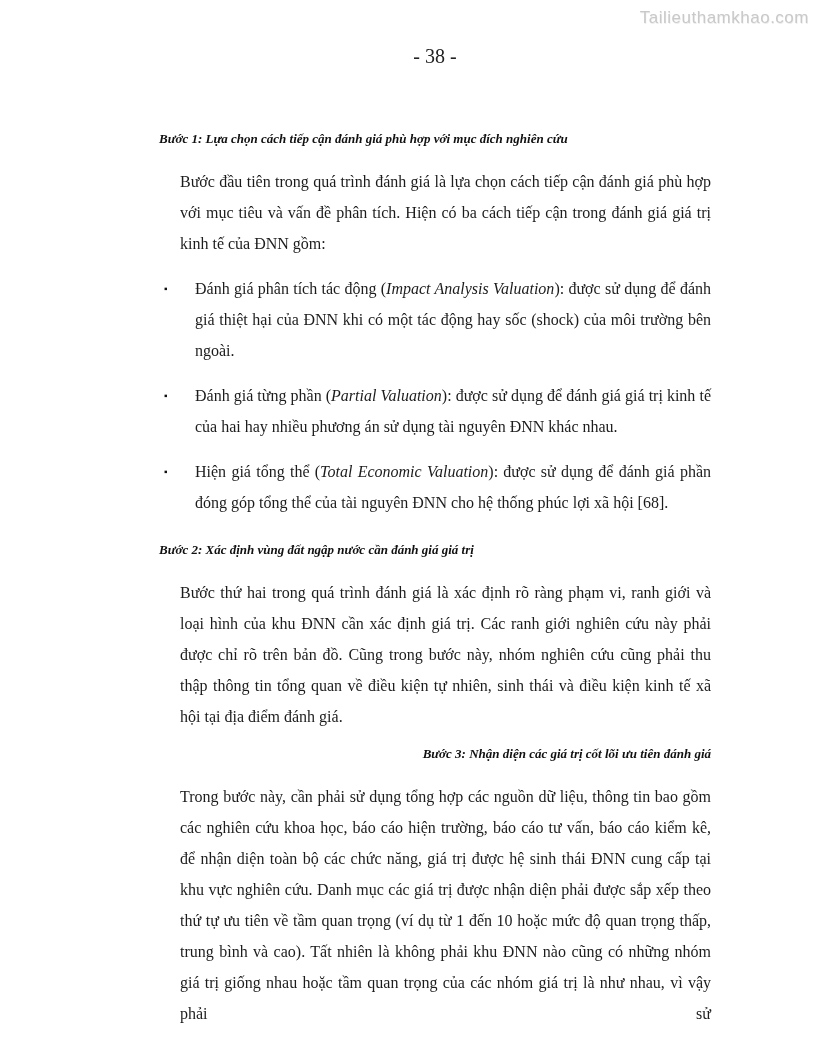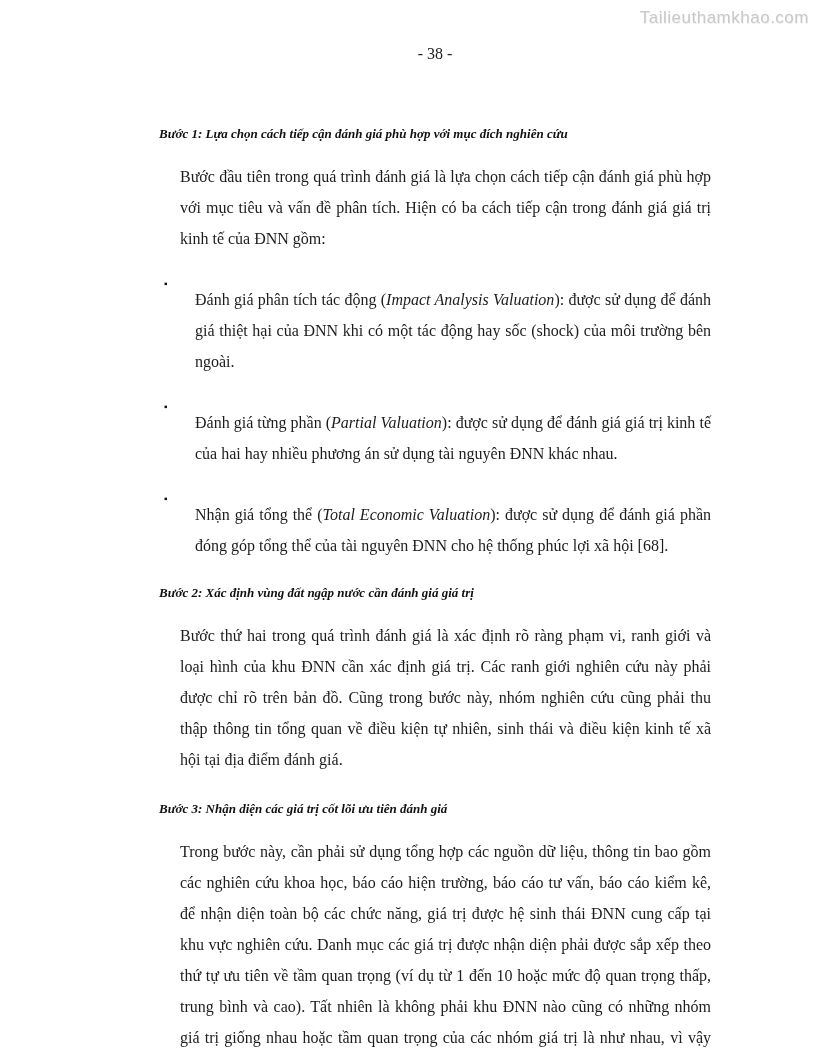--- a/index.html
+++ b/index.html
@@ -20,33 +20,33 @@
     right: 7px;
     font-family: "Liberation Sans", "DejaVu Sans", sans-serif;
     font-size: 17px;
     color: #c9c9c9;
     text-shadow: 0.5px 0.5px 0 #eeeeee;
     letter-spacing: 0.5px;
   }
   .page-number {
     padding-top: 45px;
     text-align: center;
-    font-size: 16px;
+    font-size: 20px;
     color: #222222;
   }
   .heading {
     font-weight: bold;
     font-style: italic;
     font-size: 13px;
     line-height: 22px;
     color: #111111;
   }
   .h1 { margin-top: 60px; }
   .h2 { margin-top: 21px; }
-  .h3 { margin-top: 23px; }
+  .h3 { margin-top: 11px; text-align: right; }
   .para {
     margin-top: 16px;
     font-size: 16px;
     line-height: 31px;
     text-align: justify;
     color: #1c1c1c;
     margin-left: 21px;
   }
   .para.continues { text-align-last: justify; }
   .bullet-list {
@@ -64,21 +64,20 @@
     box-sizing: border-box;
     font-size: 10px;
     line-height: 31px;
     color: #111111;
   }
   .bullet-text {
     flex: 1 1 auto;
     font-size: 16px;
     line-height: 31px;
     text-align: justify;
-    margin-top: 16px;
   }
   .term { font-style: italic; }
 </style>
 </head>
 <body>
 
 <div class="page">
 
   <div class="watermark">Tailieuthamkhao.com</div>
 
@@ -91,21 +90,21 @@
     <li class="bullet-item">
       <span class="bullet-marker">▪</span>
       <span class="bullet-text"><span>Đánh giá phân tích tác động (</span><span class="term">Impact Analysis Valuation</span><span>): được sử dụng để đánh giá thiệt hại của ĐNN khi có một tác động hay sốc (shock) của môi trường bên ngoài.</span></span>
     </li>
     <li class="bullet-item">
       <span class="bullet-marker">▪</span>
       <span class="bullet-text"><span>Đánh giá từng phần (</span><span class="term">Partial Valuation</span><span>): được sử dụng để đánh giá giá trị kinh tế của hai hay nhiều phương án sử dụng tài nguyên ĐNN khác nhau.</span></span>
     </li>
     <li class="bullet-item">
       <span class="bullet-marker">▪</span>
-      <span class="bullet-text"><span>Nhận giá tổng thể (</span><span class="term">Total Economic Valuation</span><span>): được sử dụng để đánh giá phần đóng góp tổng thể của tài nguyên ĐNN cho hệ thống phúc lợi xã hội [68].</span></span>
+      <span class="bullet-text"><span>Hiện giá tổng thể (</span><span class="term">Total Economic Valuation</span><span>): được sử dụng để đánh giá phần đóng góp tổng thể của tài nguyên ĐNN cho hệ thống phúc lợi xã hội [68].</span></span>
     </li>
   </ul>
 
   <div class="heading h2">Bước 2:  Xác định vùng đất ngập nước cần đánh giá giá trị</div>
   <div class="para">Bước thứ hai trong quá trình đánh giá là xác định rõ ràng phạm vi, ranh giới và loại hình của khu ĐNN cần xác định giá trị. Các ranh giới nghiên cứu này phải được chỉ rõ trên bản đồ. Cũng trong bước này, nhóm nghiên cứu cũng phải thu thập thông tin tổng quan về điều kiện tự nhiên, sinh thái và điều kiện kinh tế xã hội tại địa điểm đánh giá.</div>
 
   <div class="heading h3">Bước 3: Nhận diện các giá trị cốt lõi ưu tiên đánh giá</div>
   <div class="para continues">Trong bước này, cần phải sử dụng tổng hợp các nguồn dữ liệu, thông tin bao gồm các nghiên cứu khoa học, báo cáo hiện trường, báo cáo tư vấn, báo cáo kiểm kê, để nhận diện toàn bộ các chức năng, giá trị được hệ sinh thái ĐNN cung cấp tại khu vực nghiên cứu. Danh mục các giá trị được nhận diện phải được sắp xếp theo thứ tự ưu tiên về tầm quan trọng (ví dụ từ 1 đến 10 hoặc mức độ quan trọng thấp, trung bình và cao). Tất nhiên là không phải khu ĐNN nào cũng có những nhóm giá trị giống nhau hoặc tầm quan trọng của các nhóm giá trị là như nhau, vì vậy phải sử</div>
 
 </div>

